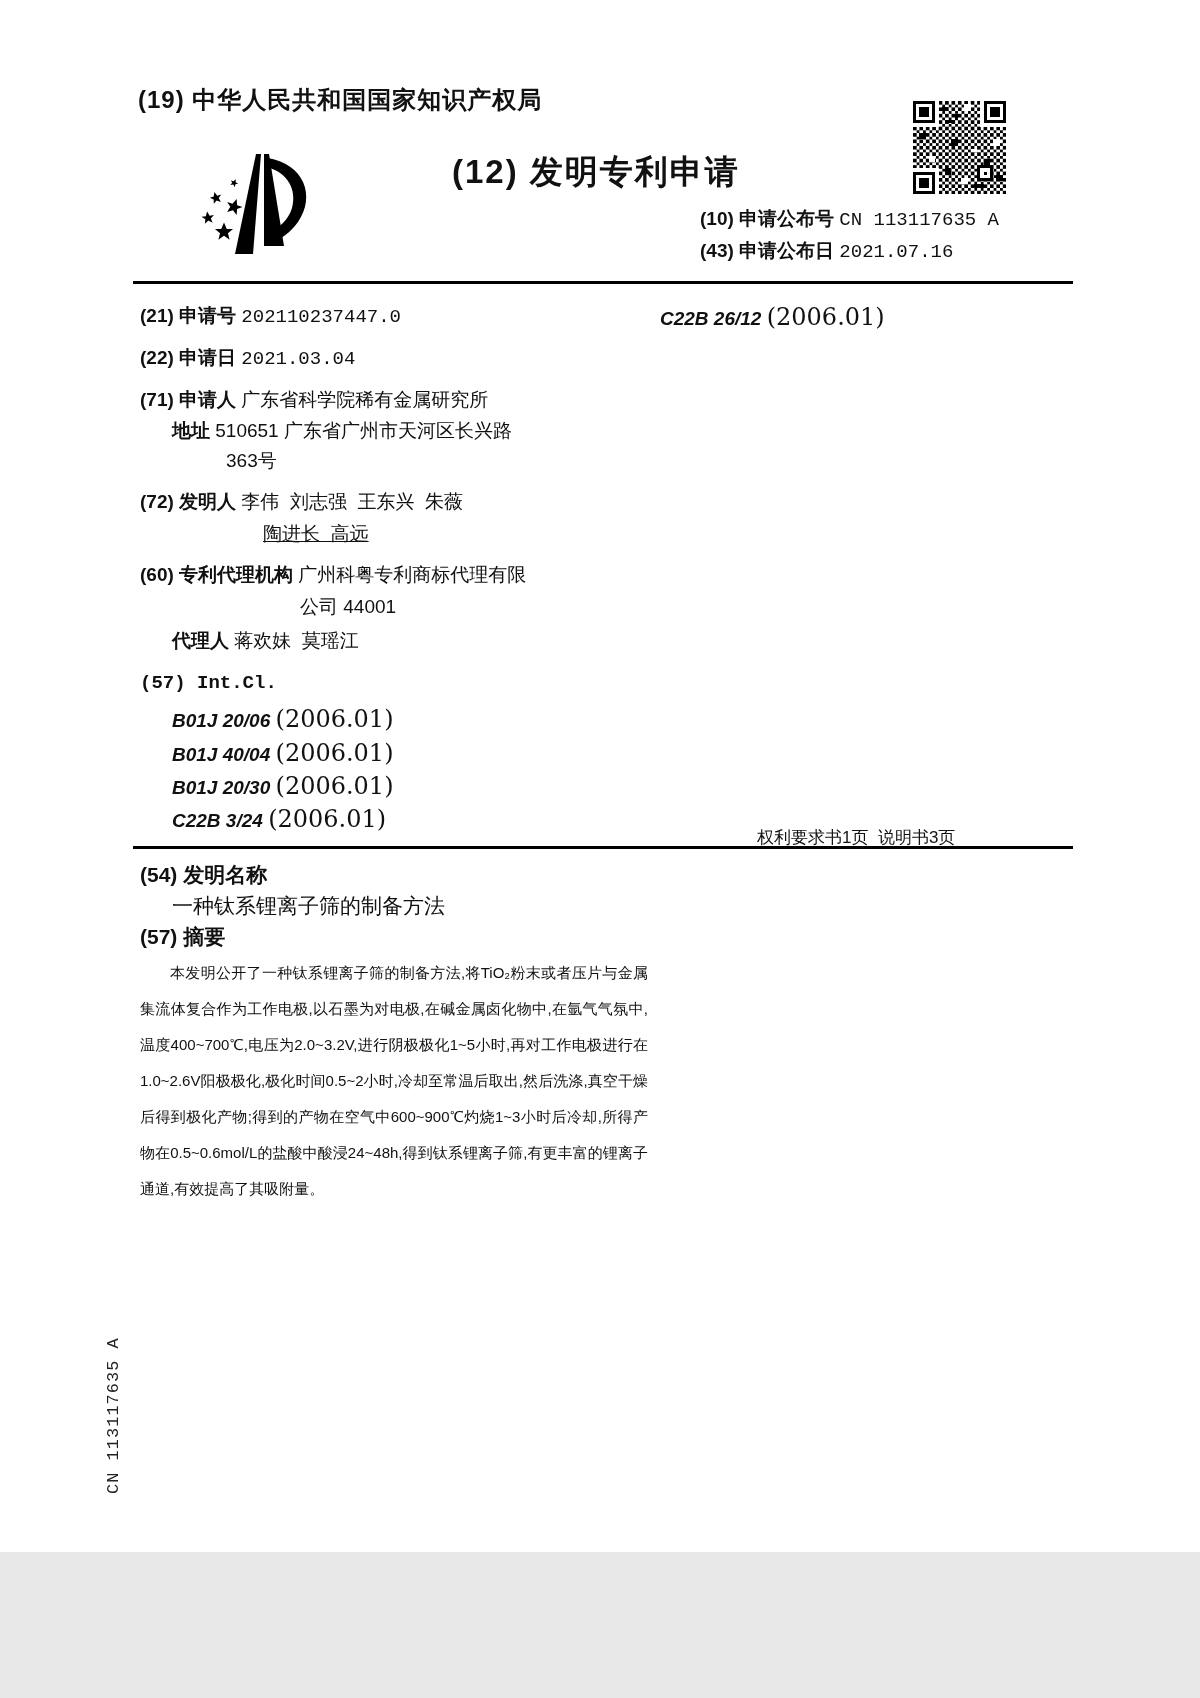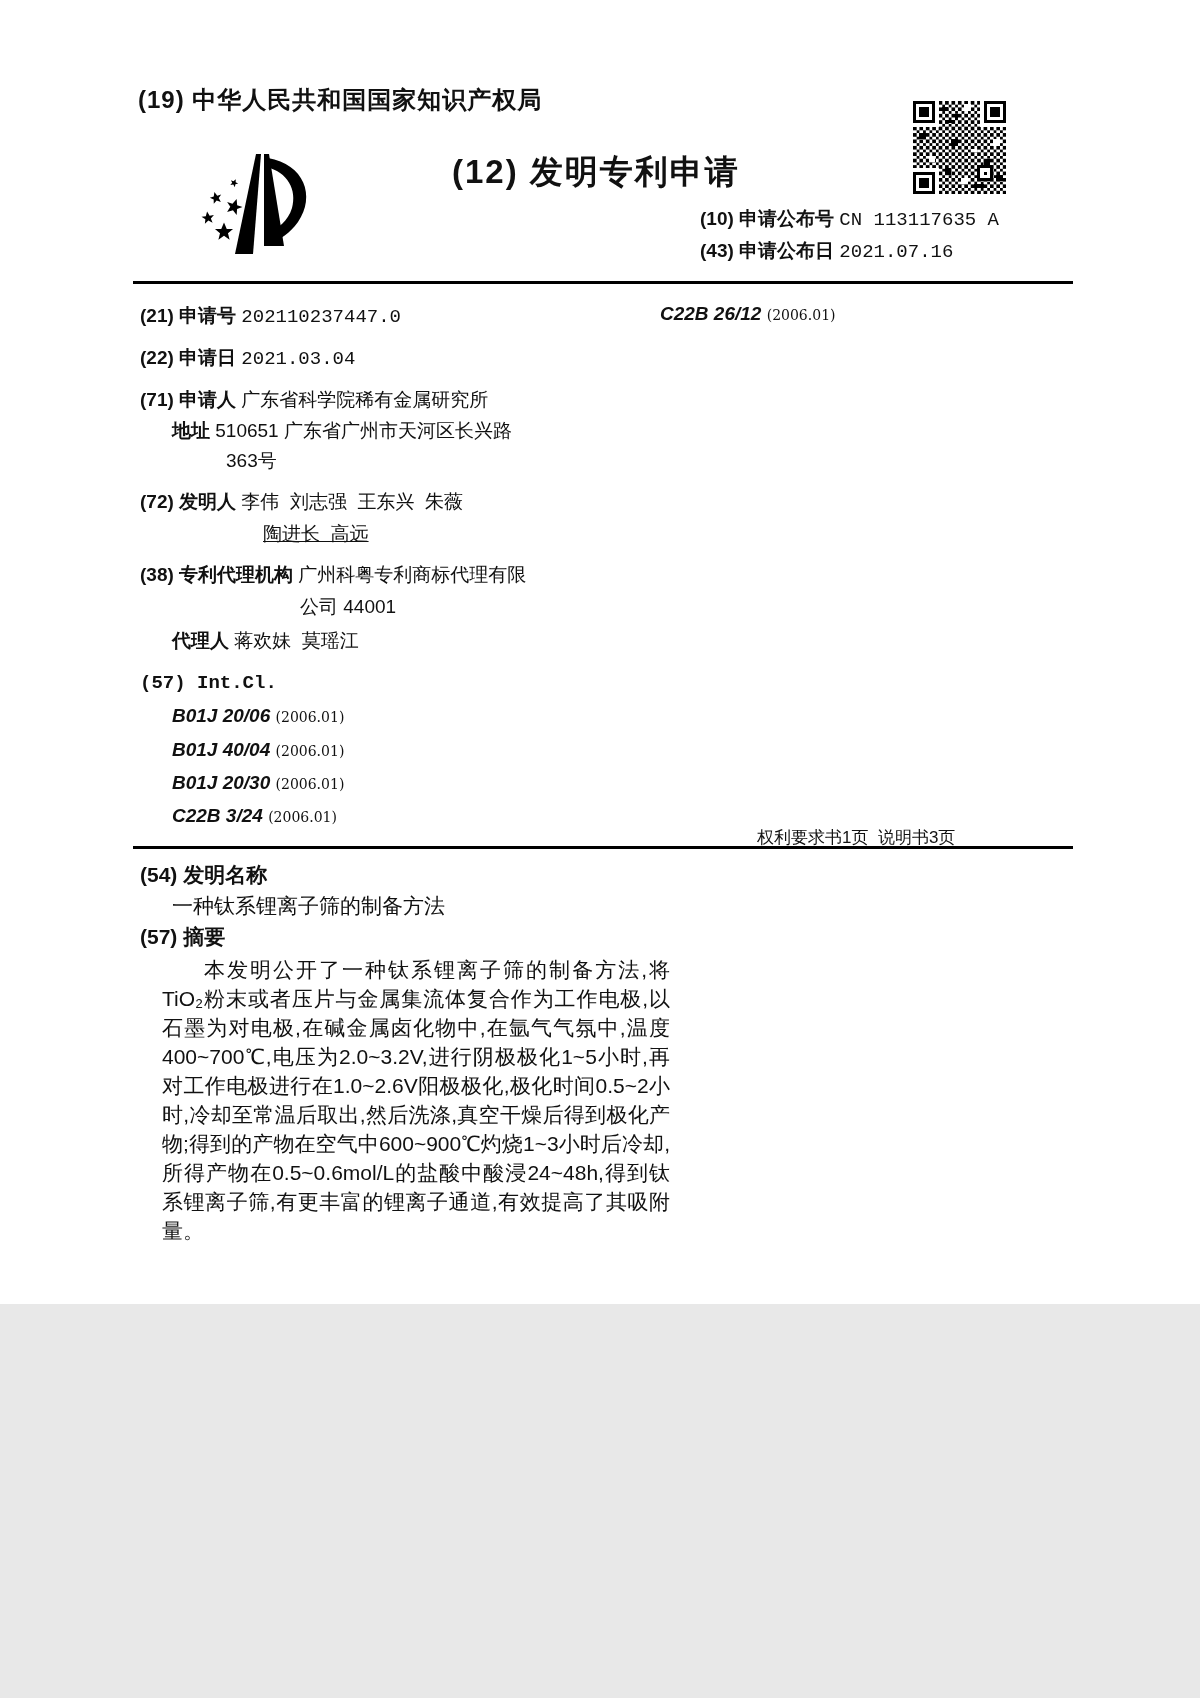--- a/index.html
+++ b/index.html
@@ -1,40 +1,40 @@
 <!DOCTYPE html>
 <html><head>
 <meta charset="utf-8">
 <style>
   html,body{margin:0;padding:0;background:#e8e8e8;}
   .page{
-    position:relative;width:1200px;height:1304px;margin:0 auto;
+    position:relative;width:1200px;height:1552px;margin:0 auto;
     background:#ffffff;color:#111;
     font-family:"Liberation Sans",sans-serif;
     overflow:hidden;
   }
   .abs{position:absolute;}
   .mono{font-family:"Liberation Mono","DejaVu Sans Mono",monospace;}
   .pre{white-space:pre-wrap;}
   .rule{position:absolute;background:#000;height:3px;width:940px;left:133px;}
   .office{left:138px;top:84px;font-size:24px;font-weight:bold;letter-spacing:1px;}
   .doctype{left:452px;top:150px;font-size:33px;font-weight:bold;letter-spacing:2px;}
   .publine{font-size:19px;left:700px;}
   .publine .lab{font-weight:bold;text-align:center;}
   .publine .val{font-family:"Liberation Mono","DejaVu Sans Mono",monospace;font-size:19px;}
   .fieldrow{font-size:19px;left:140px;}
   .fieldrow .lab{font-weight:bold;}
   .code{font-style:italic;font-weight:bold;font-size:19px;}
-  .ver{font-family:"DejaVu Serif",serif;font-size:14px;}
+  .ver{font-family:"DejaVu Serif",serif;font-size:24px;}
   .pagesinfo{font-size:17px;}
   .sec-label{font-size:21px;font-weight:bold;left:140px;}
   .abstract{
     left:140px;top:955px;width:508px;
-    font-size:21px;line-height:29px;
-    text-align:justify;text-indent:2em;margin-left:22px;
+    font-size:15px;line-height:36px;
+    text-align:justify;text-indent:2em;
   }
   .vertical-id{
     left:104px;top:1494px;
     transform:rotate(-90deg);transform-origin:left top;
     font-family:"Liberation Mono","DejaVu Sans Mono",monospace;
     font-size:17px;letter-spacing:1px;white-space:nowrap;color:#222;
   }
   .qr{left:913px;top:99px;width:93px;height:97px;}
   .logo{left:194px;top:150px;width:134px;height:118px;}
 </style>
@@ -148,21 +148,21 @@
 
   <div class="abs fieldrow" style="top:489px;">
     <span class="lab">(72) 发明人</span>
     <span class="pre">李伟  刘志强  王东兴  朱薇</span>
   </div>
   <div class="abs fieldrow" style="top:521px;left:263px;text-decoration:underline;">
     <span class="pre">陶进长  高远</span>
   </div>
 
   <div class="abs fieldrow" style="top:562px;">
-    <span class="lab">(38) 专利代理机构</span>
+    <span class="lab">(60) 专利代理机构</span>
     <span>广州科粤专利商标代理有限</span>
   </div>
   <div class="abs fieldrow" style="top:594px;left:300px;">
     <span class="pre">公司 44001</span>
   </div>
   <div class="abs fieldrow" style="top:628px;left:172px;">
     <span class="lab">代理人</span>
     <span class="pre">蒋欢妹  莫瑶江</span>
   </div>
 

